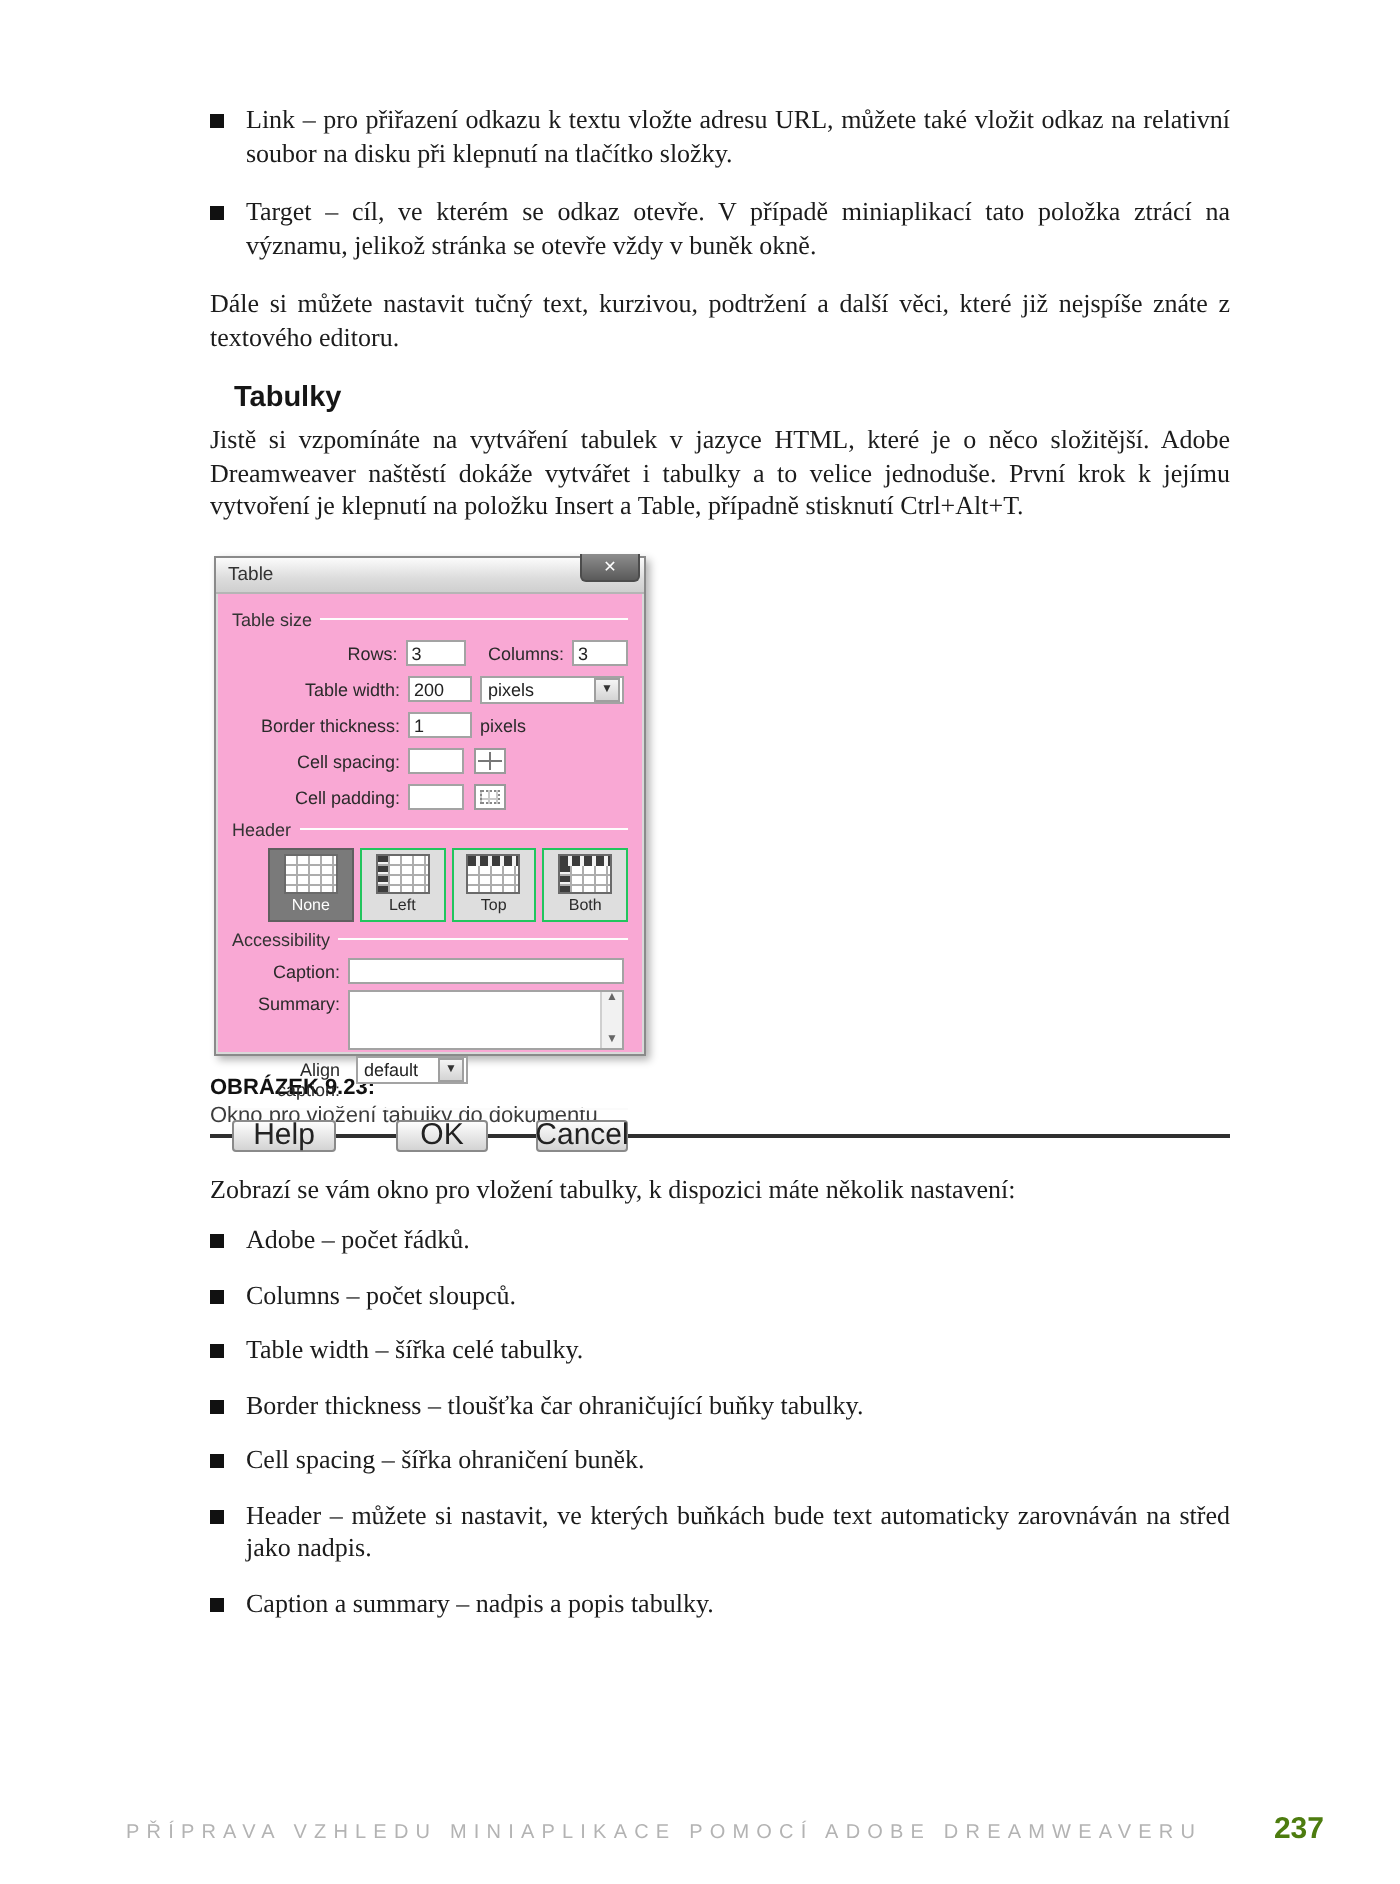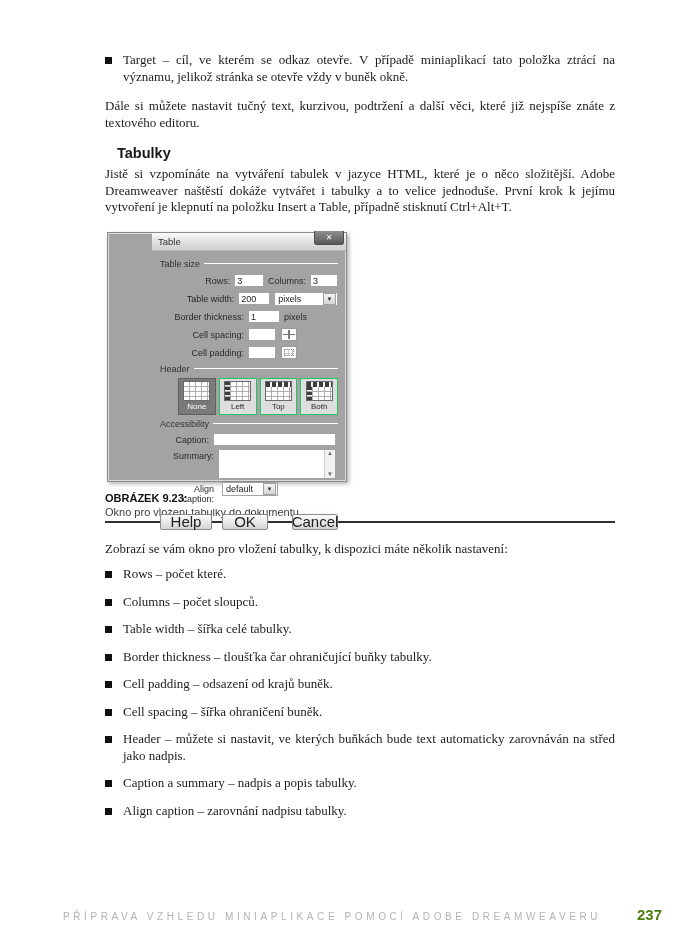--- a/index.html
+++ b/index.html
@@ -20,24 +20,24 @@
   .p1 { margin-top:12px; }
   .sec-head {
     margin-top:14px; font-family:"Liberation Sans", sans-serif;
     font-weight:bold; font-size:14.5px; color:#161616;margin-left:12px;
   }
   .p2 { margin-top:5px; }
 
   
   .figure { position:relative; margin-top:16px; height:252px; }
   .win {
-    position:absolute; left:2px; top:0; width:240px; height:250px;
-    background:#a3a3a3; border:1px solid #8a8a8a;
+    position:absolute; left:2px; top:0; width:216px; height:250px;
+    background:#f9a8d4; border:1px solid #8a8a8a;
     box-shadow:2px 2px 4px rgba(0,0,0,0.3), 0 0 0 1px #d9d9d9 inset;
-    font-family:"Liberation Sans", sans-serif; font-size:9px; color:#2a2a2a;padding-left:44px;
+    font-family:"Liberation Sans", sans-serif; font-size:9px; color:#2a2a2a;
   }
   .titlebar {
     height:18px; display:flex; align-items:center;
     background:linear-gradient(#fbfbfb,#dcdcdc 60%,#cfcfcf);
     border-bottom:1px solid #b5b5b5; padding-left:6px;
   }
   .titlebar .ttl { flex:1 1 auto; font-size:9.5px; color:#333; }
   .close-btn {
     width:30px; height:14px; margin:-2px 2px 0 0; align-self:flex-start;
     background:linear-gradient(#8e8e8e,#5a5a5a); border:1px solid #4c4c4c;
@@ -160,20 +160,24 @@
     white-space:nowrap;
   }
   .footer .fnum { font-size:15px; font-weight:bold; color:#4d7c0f; }
 </style>
 </head>
 <body>
 
 <div class="page">
   <div class="content">
 
+    <div class="bullet-row">
+      <span class="sq"></span>
+      <span class="btxt">Link – pro přiřazení odkazu k textu vložte adresu URL, můžete také vložit odkaz na relativní soubor na disku při klepnutí na tlačítko složky.</span>
+    </div>
     <div class="bullet-row">
       <span class="sq"></span>
       <span class="btxt">Target – cíl, ve kterém se odkaz otevře. V případě miniaplikací tato položka ztrácí na významu, jelikož stránka se otevře vždy v buněk okně.</span>
     </div>
 
     <p class="para p1">Dále si můžete nastavit tučný text, kurzivou, podtržení a další věci, které již nejspíše znáte z textového editoru.</p>
 
     <h2 class="sec-head">Tabulky</h2>
     <p class="para p2">Jistě si vzpomínáte na vytváření tabulek v jazyce HTML, které je o něco složitější. Adobe Dreamweaver naštěstí dokáže vytvářet i tabulky a to velice jednoduše. První krok k jejímu vytvoření je klepnutí na položku Insert a Table, případně stisknutí Ctrl+Alt+T.</p>
 
@@ -303,53 +307,45 @@
       <div class="lbl">OBRÁZEK 9.23:</div>
       <div class="txt">Okno pro vložení tabulky do dokumentu</div>
     </div>
     <hr class="caprule">
 
     <p class="para p3">Zobrazí se vám okno pro vložení tabulky, k dispozici máte několik nastavení:</p>
 
     <div class="list2">
       <div class="bullet-row">
         <span class="sq"></span>
-        <span class="btxt">Rows – počet které.</span>
+        <span class="btxt">Adobe – počet řádků.</span>
       </div>
       <div class="bullet-row">
         <span class="sq"></span>
         <span class="btxt">Columns – počet sloupců.</span>
       </div>
       <div class="bullet-row">
         <span class="sq"></span>
         <span class="btxt">Table width – šířka celé tabulky.</span>
       </div>
       <div class="bullet-row">
         <span class="sq"></span>
         <span class="btxt">Border thickness – tloušťka čar ohraničující buňky tabulky.</span>
       </div>
       <div class="bullet-row">
         <span class="sq"></span>
-        <span class="btxt">Cell padding – odsazení od krajů buněk.</span>
-      </div>
-      <div class="bullet-row">
-        <span class="sq"></span>
         <span class="btxt">Cell spacing – šířka ohraničení buněk.</span>
       </div>
       <div class="bullet-row">
         <span class="sq"></span>
         <span class="btxt">Header – můžete si nastavit, ve kterých buňkách bude text automaticky zarovnáván na střed jako nadpis.</span>
       </div>
       <div class="bullet-row">
         <span class="sq"></span>
         <span class="btxt">Caption  a summary – nadpis a popis tabulky.</span>
-      </div>
-      <div class="bullet-row">
-        <span class="sq"></span>
-        <span class="btxt">Align caption – zarovnání nadpisu tabulky.</span>
       </div>
     </div>
   </div>
 
   <div class="footer">
     <span class="ftitle">PŘÍPRAVA VZHLEDU MINIAPLIKACE POMOCÍ ADOBE DREAMWEAVERU</span>
     <span class="fnum">237</span>
   </div>
 </div>
 

